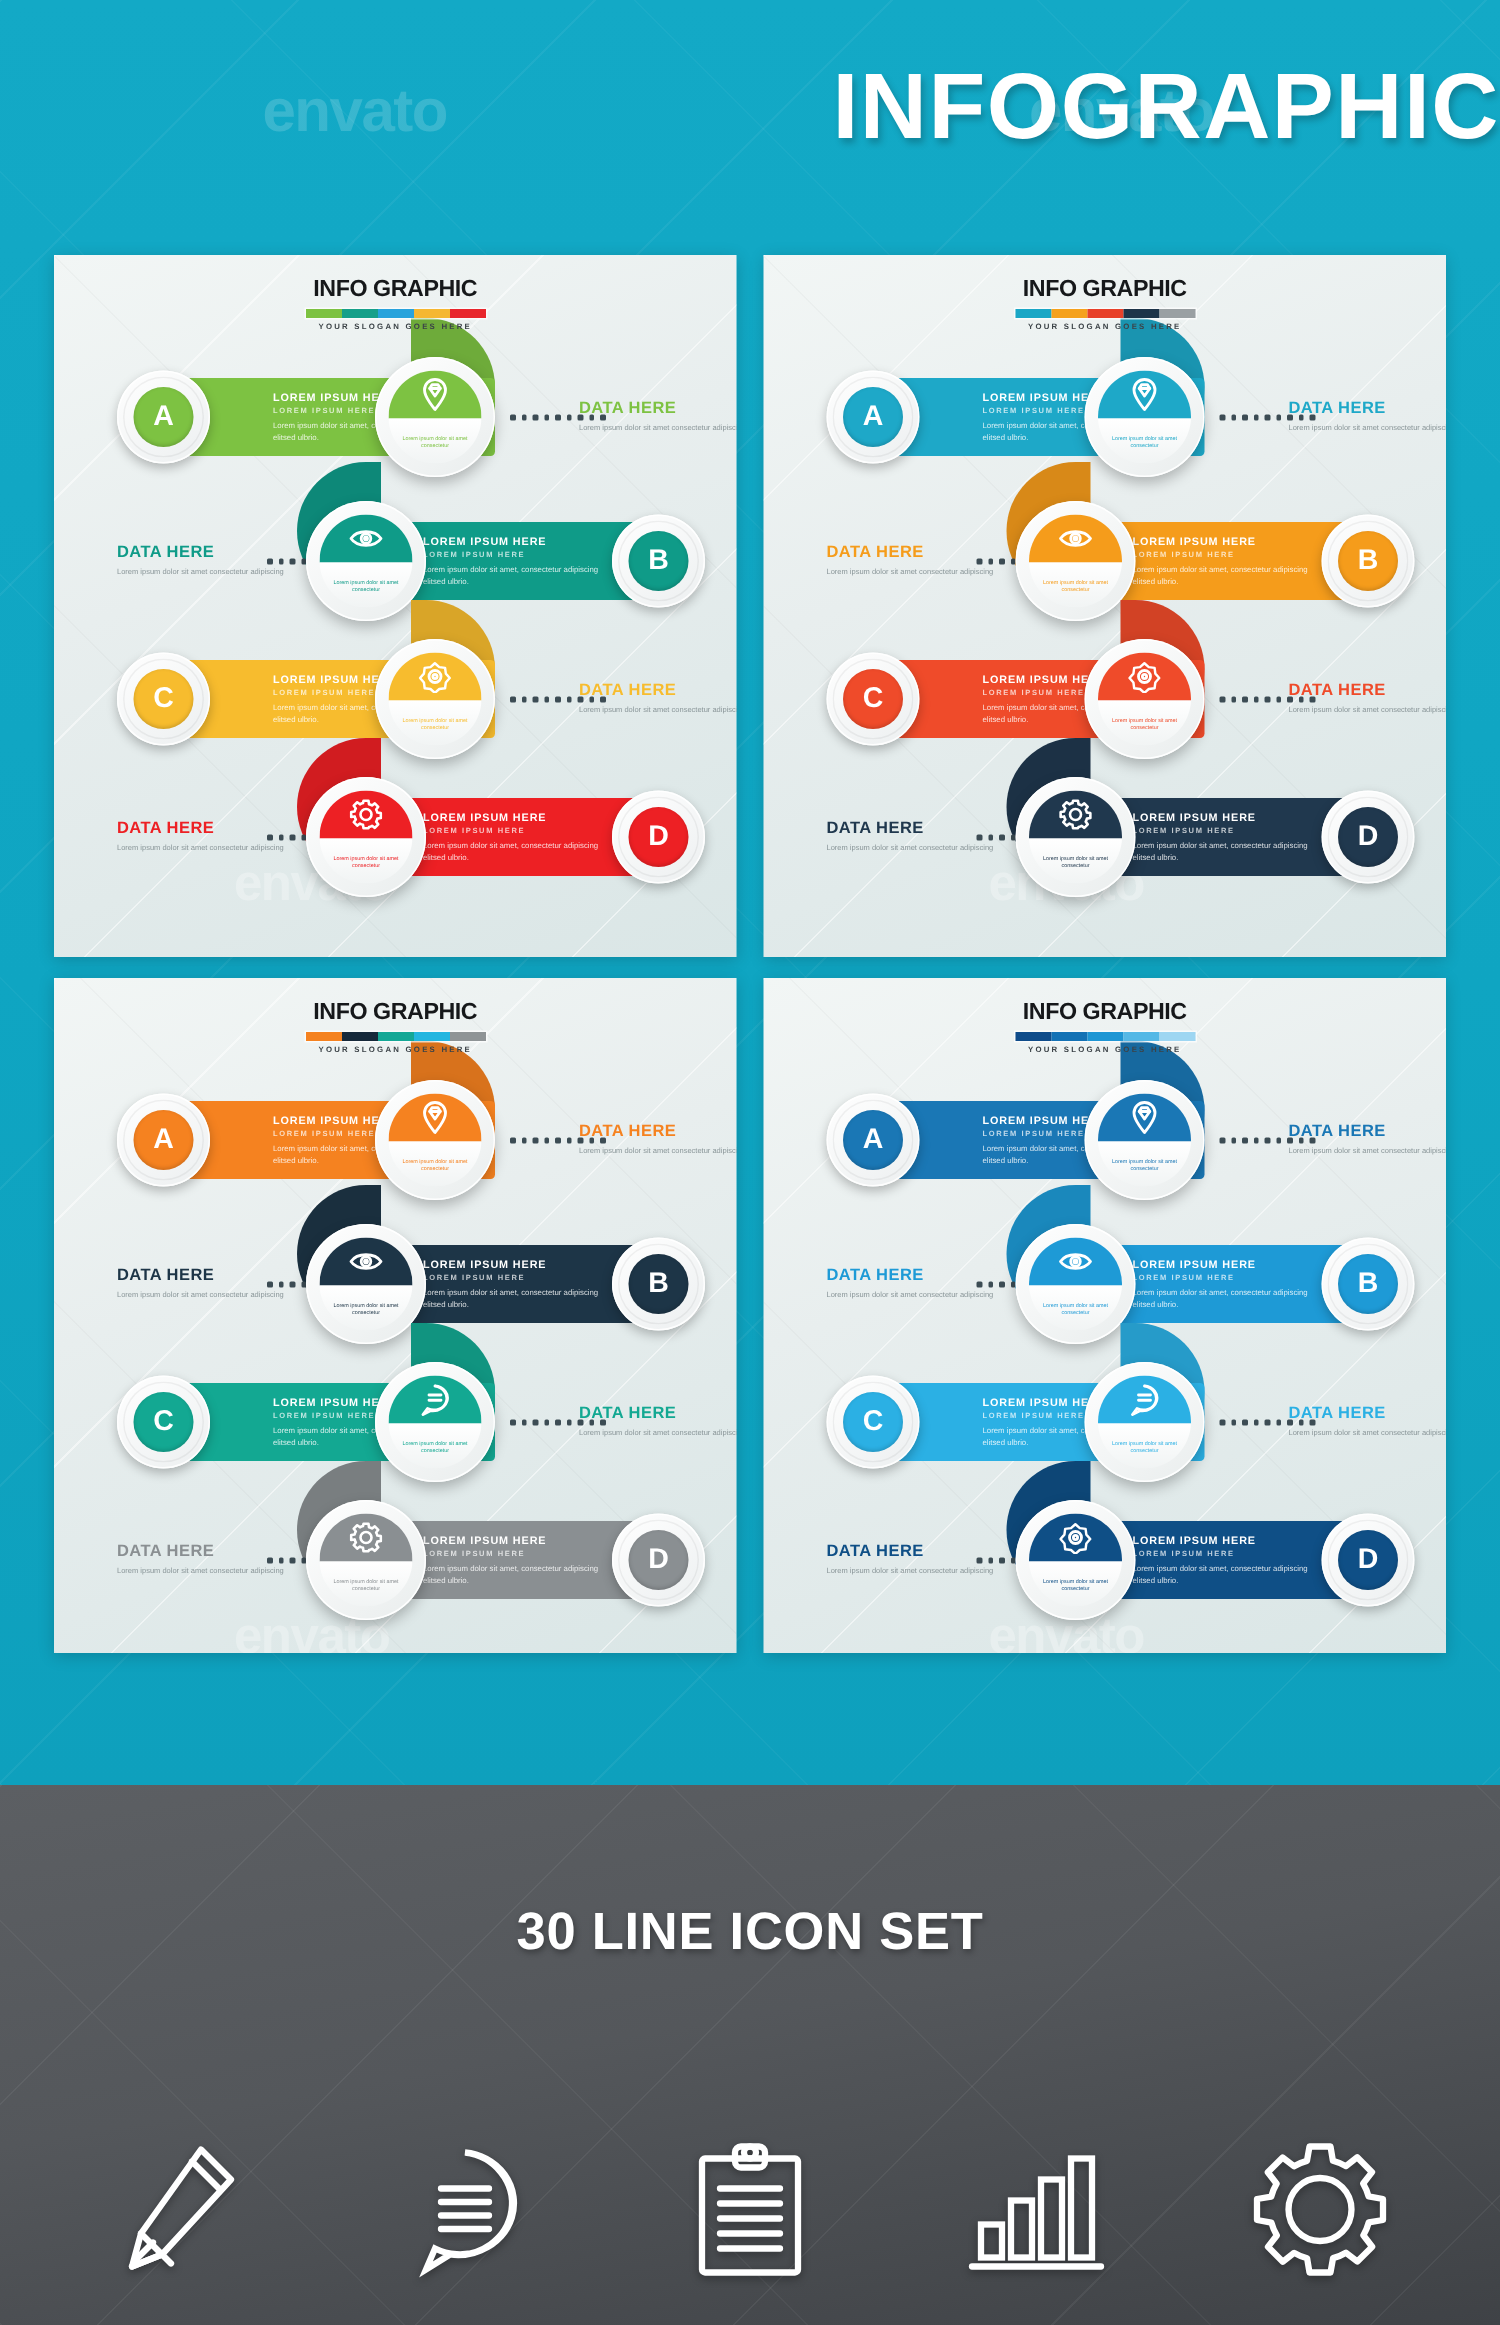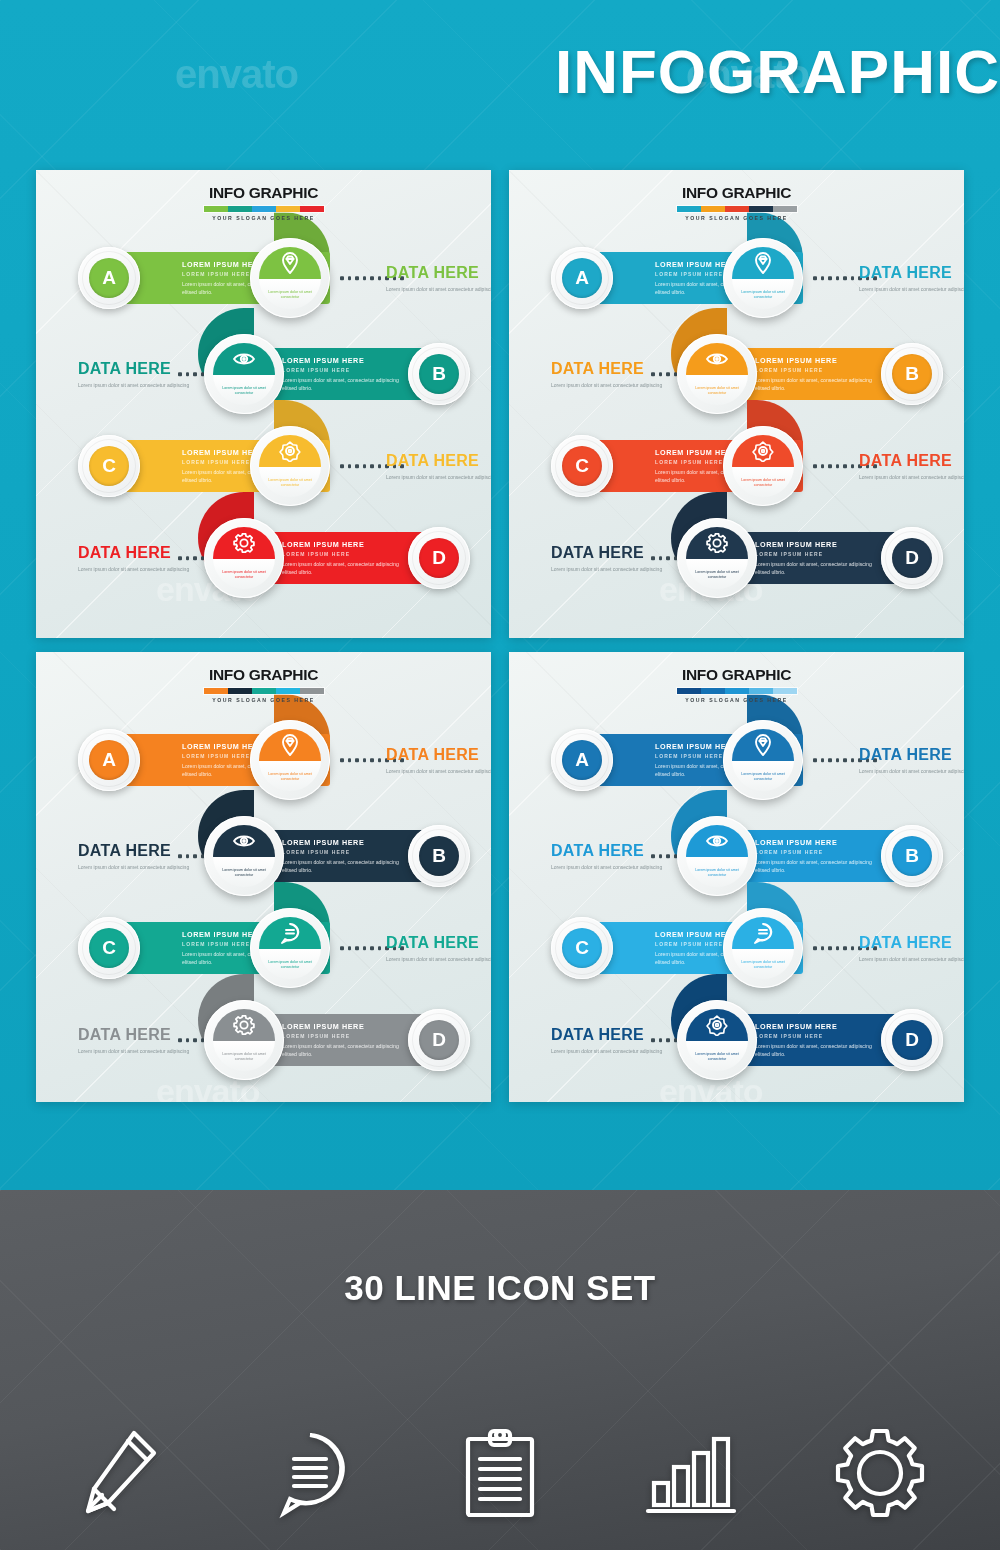--- a/index.html
+++ b/index.html
@@ -130,21 +130,21 @@
     flex: 1; background: linear-gradient(180deg,#ffffff,#f1f4f4);
     display:flex; align-items:center; justify-content:center;
     font-size: 3.6px; line-height: 1.5; text-align:center; padding: 2px 5px 0;
   }
   .icon-circle svg { display:block; }
 
   .dots { position:absolute; top: 50%; transform: translateY(-50%); display:flex; gap:4px; z-index:2;}
   .dots b { width: 3.5px; height: 3.5px; border-radius: 1px; display:block; background:#3c4c54; }
 
   .side { position:absolute; top: 50%; transform: translateY(-50%); width: 128px; z-index:2; }
-  .side .lbl { font-size: 16px; font-weight: bold; letter-spacing: .3px; }
+  .side .lbl { font-size: 11px; font-weight: bold; letter-spacing: .3px; }
   .side .txt { font-size: 5px; line-height: 1.6; color: #8a9699; margin-top: 3px; }
   .side.right { text-align: left; }
   .side.left  { text-align: left; }
 
   
   .dark-band {
     position:absolute; left:0; top:1190px; width:1000px; height:360px;
     background: linear-gradient(170deg,#5c5f63 0%,#54575b 45%,#3f4246 100%);
   }
   .dark-band::after{

